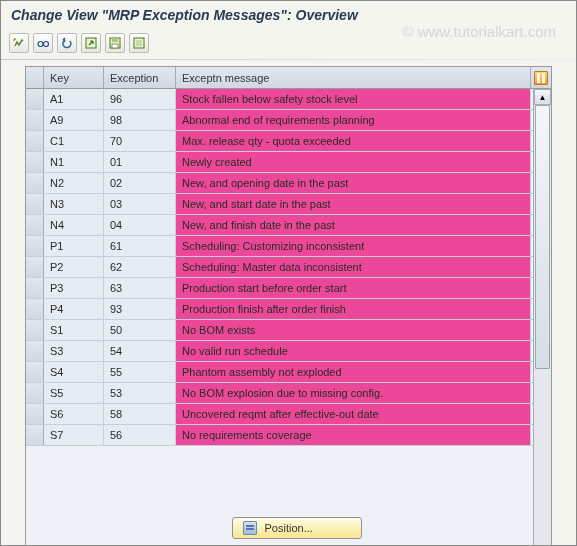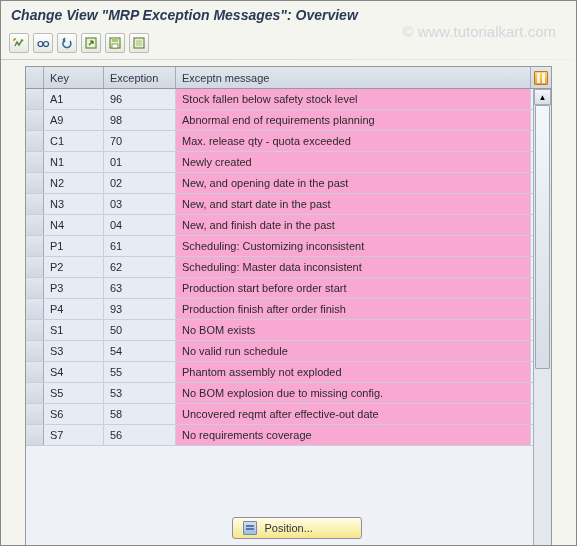--- a/index.html
+++ b/index.html
@@ -121,21 +121,21 @@
       align-items: center;
       overflow: hidden;
       white-space: nowrap;
     }
     .row-sel {
       width:18px;padding:0;border-right:1px solid #aab;
       background: linear-gradient(#e2e7ee,#d0d8e2);
       cursor:pointer;
     }
     .td.col-key, .td.col-exc { background:#e6ecf3; }
-    .td.col-msg { flex:1; background:#f9a8d4;}
+    .td.col-msg { flex:1; background:#ec4899;}
     .td.col-scroll { width:20px; padding:0;border-right:none;background:transparent;}
     .vscroll {
       position:absolute;right:0;top:0;bottom:0;width:18px;
       background:#e4e8ee;border-left:1px solid #aab;
       display:flex;flex-direction:column;
     }
     .vscroll .arrow {
       height:16px;background:linear-gradient(#f4f6fa,#d8dee6);
       border:1px solid #aab;font-size:8px;display:flex;align-items:center;justify-content:center;cursor:pointer;
     }

